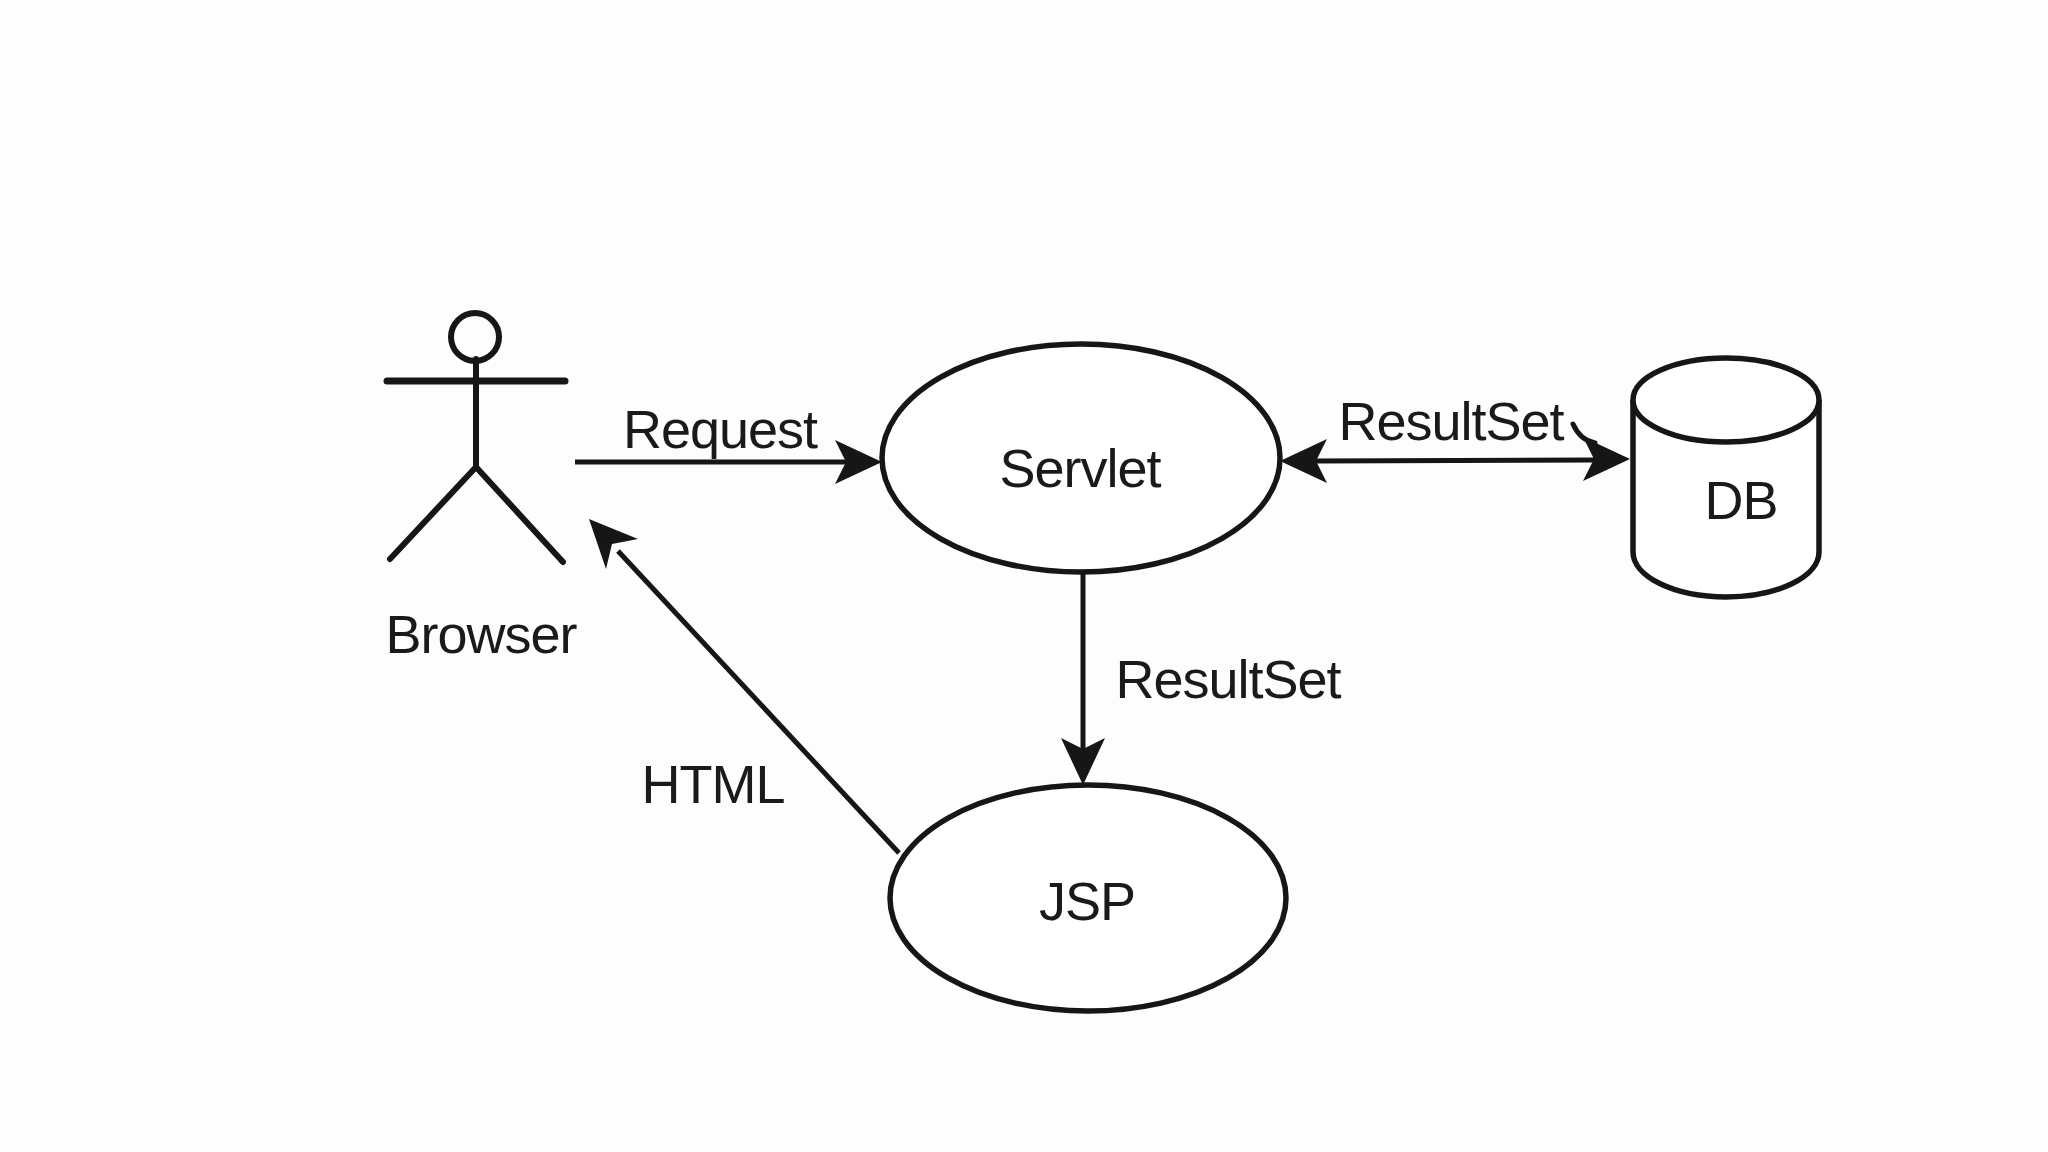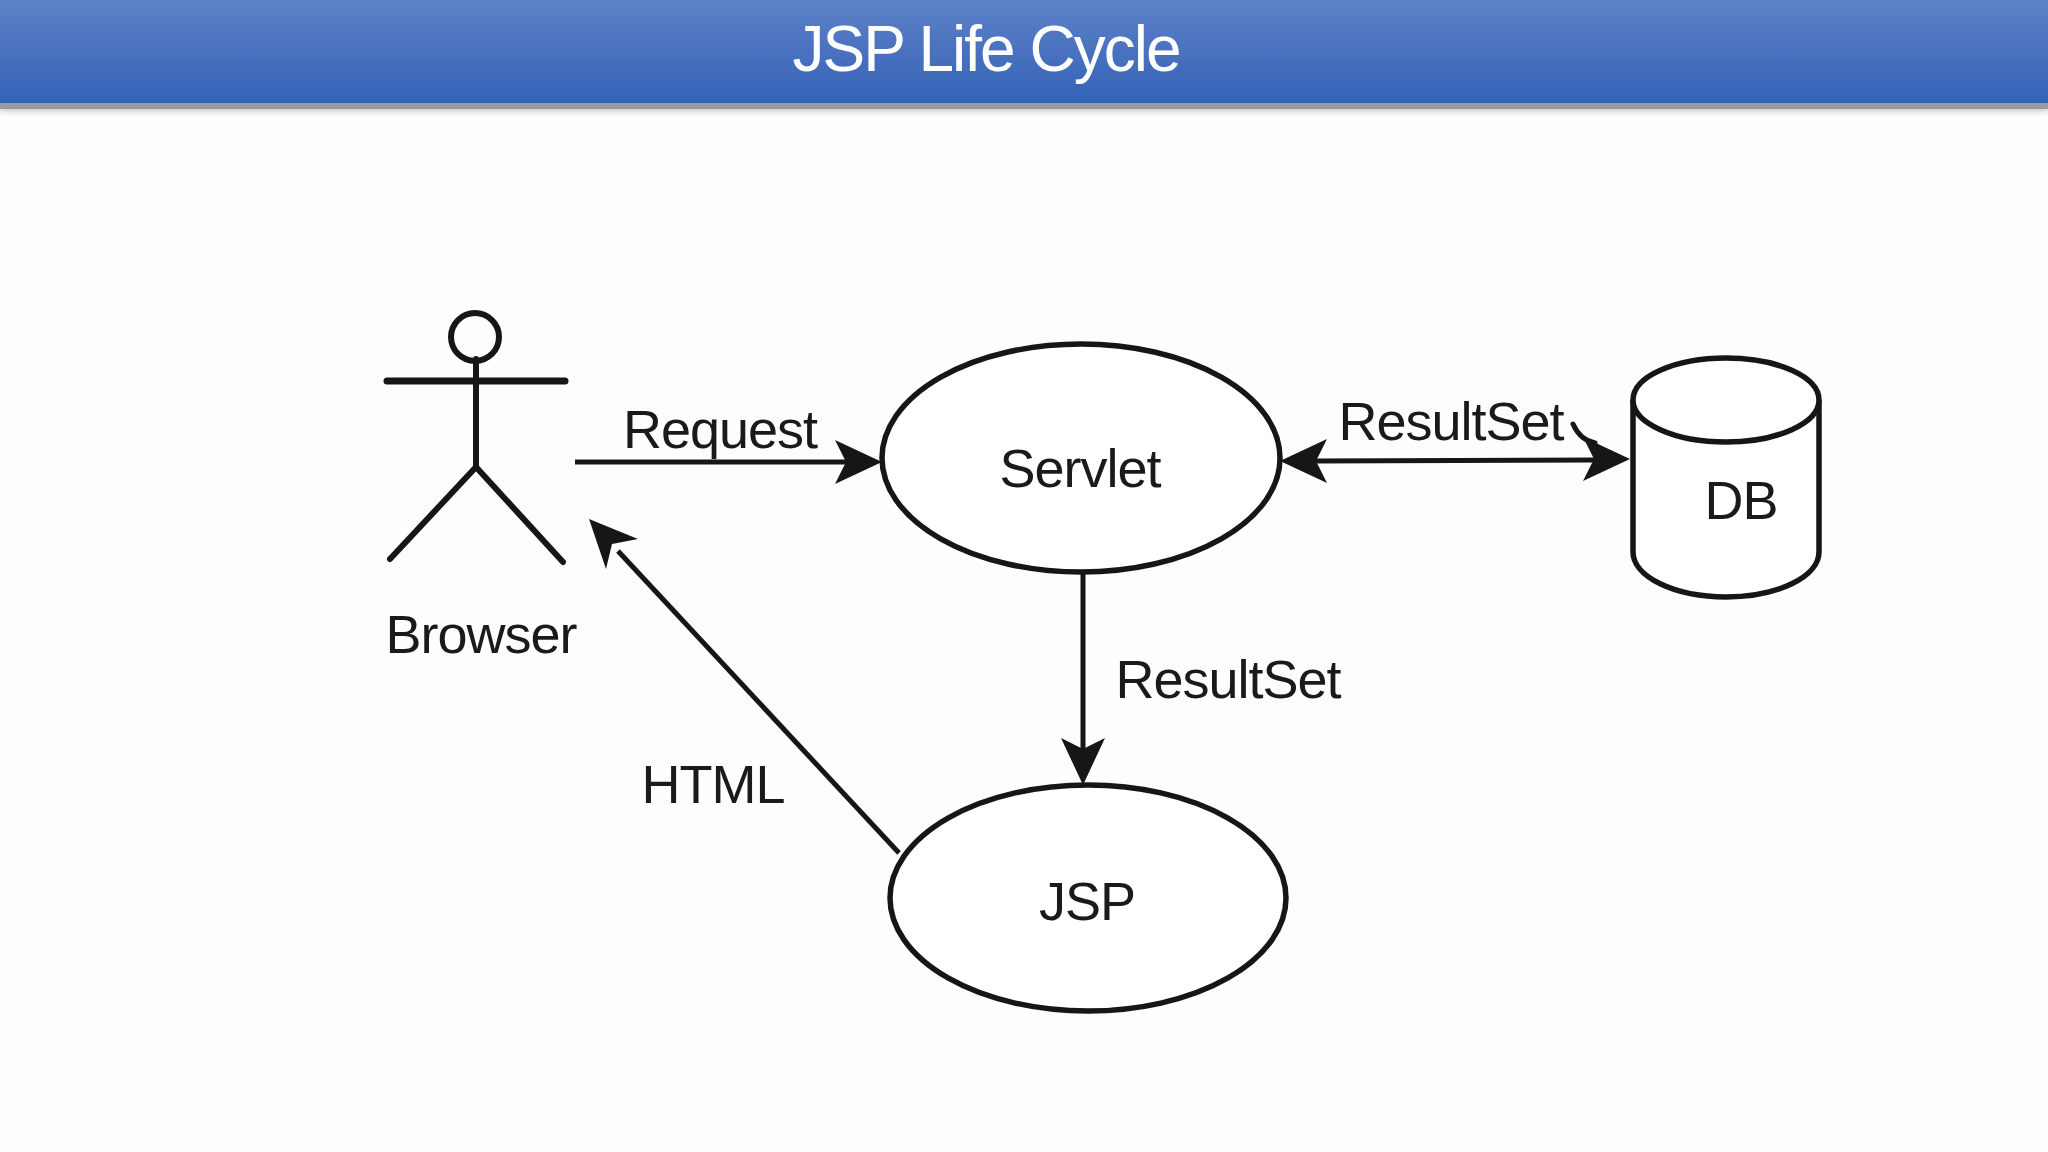--- a/index.html
+++ b/index.html
@@ -48,23 +48,20 @@
     font-size: 54px;
     letter-spacing: -1px;
     fill: #1a1a1a;
   }
 </style>
 </head>
 <body>
 
 <div class="stage">
 
-  <div class="title-bar">
-    <span class="page-title">JSP Life Cycle</span>
-  </div>
 
   <div class="diagram-wrap">
     <svg width="2048" height="1152" viewBox="0 0 2048 1152">
 
       <g stroke="#161616" fill="none" stroke-linecap="round">
         <circle cx="475" cy="337" r="24" stroke-width="6"></circle>
         <line x1="387" y1="381" x2="565" y2="381" stroke-width="7"></line>
         <line x1="476" y1="359" x2="476" y2="468" stroke-width="6"></line>
         <line x1="476" y1="467" x2="390" y2="559" stroke-width="6"></line>
         <line x1="476" y1="467" x2="563" y2="562" stroke-width="6"></line>

